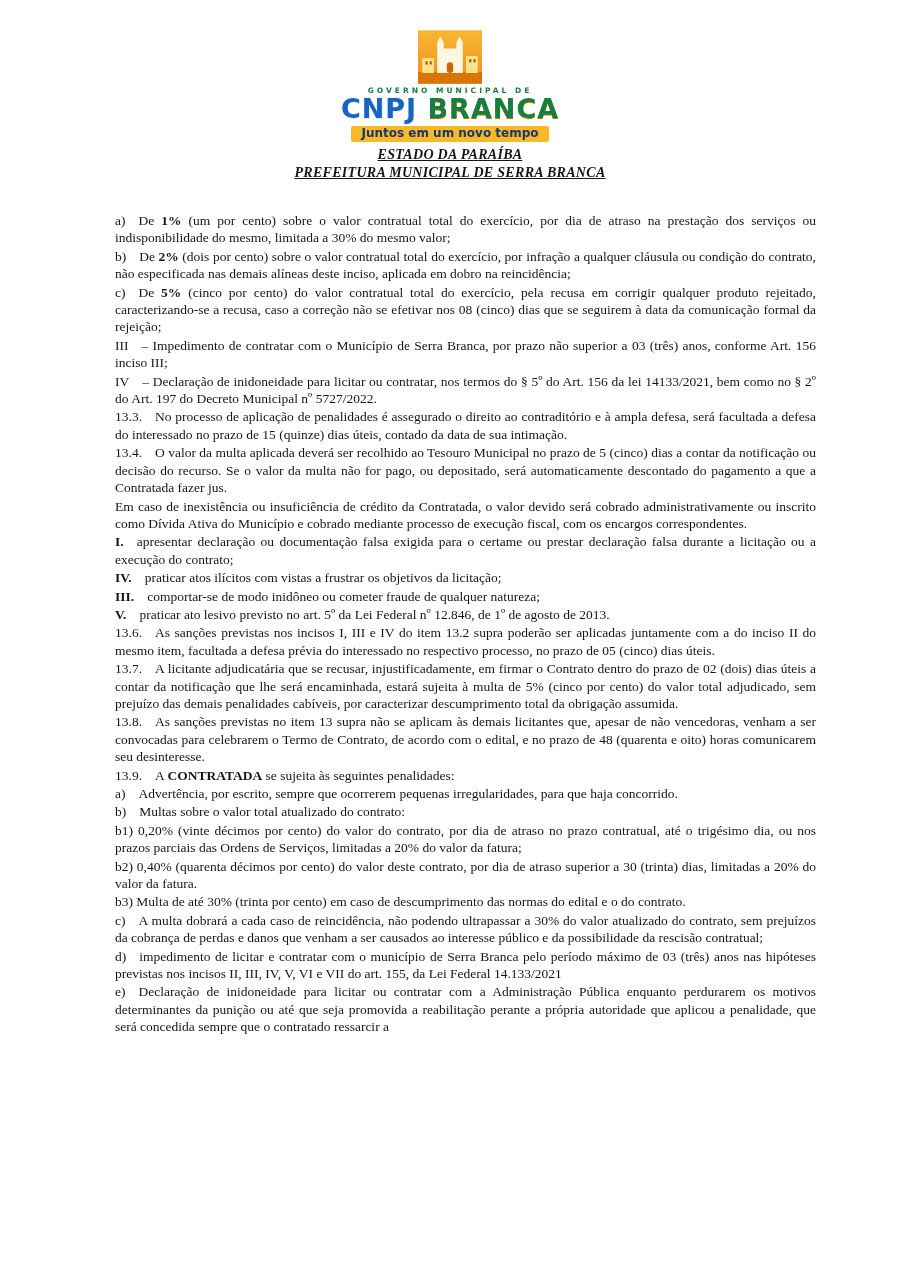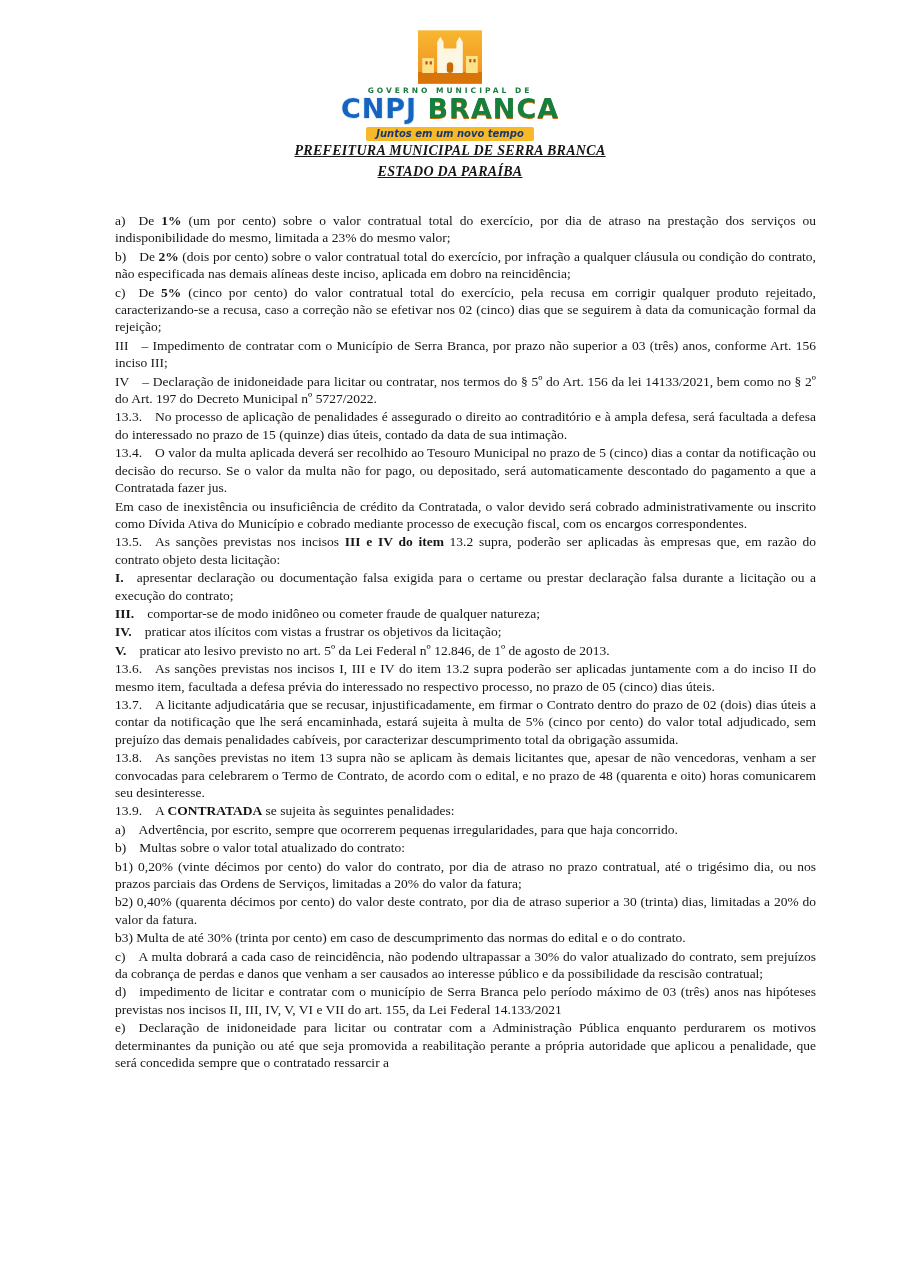--- a/index.html
+++ b/index.html
@@ -23,22 +23,22 @@
   .brand .serra {
     color:#1565c0;
     text-shadow:-1px 0 #e8f0fb, 1px 0 #e8f0fb, 0 -1px #e8f0fb, 0 1px #d9e6f8;
   }
   .brand .branca {
     color:#15803d;
     text-shadow:0 1px 0 #c76e0a;
   }
   .slogan {
     display:inline-block; background:#f7b928; color:#17376e;
-    font-family:"DejaVu Sans", sans-serif; font-size:10px; font-weight:bold;
-    padding:1px 10px 2px; margin-top:2px; border-radius:2px; line-height:1.1;font-style:italic;
+    font-family:"DejaVu Sans", sans-serif; font-size:12px; font-weight:bold;
+    padding:1px 10px 2px; margin-top:2px; border-radius:2px; line-height:1.1;
   }
   .doc-title {
     font-size:14px; font-weight:bold; font-style:italic;
     text-decoration:underline; margin-top:2px; letter-spacing:.3px;
   }
   .doc-title.first { margin-top:5px; }
   .body-text {
     position:absolute; top:212px; left:115px; width:701px;
     font-size:13.5px; line-height:17.4px;
   }
@@ -76,37 +76,36 @@
         <rect x="27" y="30" width="6" height="10" rx="3" fill="#c96a07"></rect>
         <rect x="7" y="29" width="2" height="3" fill="#b45309"></rect>
         <rect x="11" y="29" width="2" height="3" fill="#b45309"></rect>
         <rect x="48" y="27" width="2" height="3" fill="#b45309"></rect>
         <rect x="52" y="27" width="2" height="3" fill="#b45309"></rect>
       </svg>
       <div class="gov-line">GOVERNO MUNICIPAL DE</div>
       <div class="brand"><span class="serra">CNPJ</span> <span class="branca">BRANCA</span></div>
       <div><span class="slogan">Juntos em um novo tempo</span></div>
     </div>
+    <div class="doc-title first">ESTADO DA PARAÍBA</div>
     <div class="doc-title">PREFEITURA MUNICIPAL DE SERRA BRANCA</div>
-    <div class="doc-title first">ESTADO DA PARAÍBA</div>
   </div>
 
   <div class="body-text">
-      <p class="para"><span class="tab">a)</span><span>De </span><span class="bold">1%</span><span> (um por cento) sobre o valor contratual total do exercício, por dia de atraso na prestação dos serviços ou indisponibilidade do mesmo, limitada a 23% do mesmo valor;</span></p>
+      <p class="para"><span class="tab">a)</span><span>De </span><span class="bold">1%</span><span> (um por cento) sobre o valor contratual total do exercício, por dia de atraso na prestação dos serviços ou indisponibilidade do mesmo, limitada a 30% do mesmo valor;</span></p>
       <p class="para"><span class="tab">b)</span><span>De </span><span class="bold">2%</span><span> (dois por cento) sobre o valor contratual total do exercício, por infração a qualquer cláusula ou condição do contrato, não especificada nas demais alíneas deste inciso, aplicada em dobro na reincidência;</span></p>
-      <p class="para"><span class="tab">c)</span><span>De </span><span class="bold">5%</span><span> (cinco por cento) do valor contratual total do exercício, pela recusa em corrigir qualquer produto rejeitado, caracterizando-se a recusa, caso a correção não se efetivar nos 02 (cinco) dias que se seguirem à data da comunicação formal da rejeição;</span></p>
+      <p class="para"><span class="tab">c)</span><span>De </span><span class="bold">5%</span><span> (cinco por cento) do valor contratual total do exercício, pela recusa em corrigir qualquer produto rejeitado, caracterizando-se a recusa, caso a correção não se efetivar nos 08 (cinco) dias que se seguirem à data da comunicação formal da rejeição;</span></p>
       <p class="para"><span class="tab">III</span><span>– Impedimento de contratar com o Município de Serra Branca, por prazo não superior a 03 (três) anos, conforme Art. 156 inciso III;</span></p>
       <p class="para"><span class="tab">IV</span><span>– Declaração de inidoneidade para licitar ou contratar, nos termos do § 5º do Art. 156 da lei 14133/2021,  bem como no § 2º do Art. 197 do Decreto Municipal nº 5727/2022.</span></p>
       <p class="para"><span class="tab">13.3.</span><span>No processo de aplicação de penalidades é assegurado o direito ao contraditório e à ampla defesa, será facultada a defesa do interessado no prazo de 15 (quinze) dias úteis, contado da data de sua intimação.</span></p>
       <p class="para"><span class="tab">13.4.</span><span>O valor da multa aplicada deverá ser recolhido ao Tesouro Municipal no prazo de 5 (cinco) dias a contar da notificação ou decisão do recurso. Se o valor da multa não for pago, ou depositado, será automaticamente descontado do pagamento a que a Contratada fazer jus.</span></p>
       <p class="para"><span>Em caso de inexistência ou insuficiência de crédito da Contratada, o valor devido será cobrado administrativamente ou inscrito como Dívida Ativa do Município e cobrado mediante processo de execução fiscal, com os encargos correspondentes.</span></p>
-      <p class="para"><span class="tab">13.5.</span><span>As sanções previstas nos incisos </span><span class="bold">III e IV do item</span><span> 13.2 supra, poderão ser aplicadas às empresas que, em razão do contrato objeto desta licitação:</span></p>
       <p class="para"><span class="bold tab">I.</span><span>apresentar declaração ou documentação falsa exigida para o certame ou prestar declaração falsa durante a licitação ou a execução do contrato;</span></p>
+      <p class="para"><span class="bold tab">IV.</span><span>praticar atos ilícitos com vistas a frustrar os objetivos da licitação;</span></p>
       <p class="para"><span class="bold tab">III.</span><span>comportar-se de modo inidôneo ou cometer fraude de qualquer natureza;</span></p>
-      <p class="para"><span class="bold tab">IV.</span><span>praticar atos ilícitos com vistas a frustrar os objetivos da licitação;</span></p>
       <p class="para"><span class="bold tab">V.</span><span>praticar ato lesivo previsto no art. 5º da Lei Federal nº 12.846, de 1º de agosto de 2013.</span></p>
       <p class="para"><span class="tab">13.6.</span><span>As sanções previstas nos incisos I, III e IV do item 13.2 supra poderão ser aplicadas juntamente com a do inciso II do mesmo item, facultada a defesa prévia do interessado no respectivo processo, no prazo de 05 (cinco) dias úteis.</span></p>
       <p class="para"><span class="tab">13.7.</span><span>A licitante adjudicatária que se recusar, injustificadamente, em firmar o Contrato dentro do prazo de 02 (dois) dias úteis a contar da notificação que lhe será encaminhada, estará sujeita à multa de 5% (cinco por cento) do valor total adjudicado, sem prejuízo das demais penalidades cabíveis, por caracterizar descumprimento total da obrigação assumida.</span></p>
       <p class="para"><span class="tab">13.8.</span><span>As sanções previstas no item 13 supra não se aplicam às demais licitantes que, apesar de não vencedoras, venham a ser convocadas para celebrarem o Termo de Contrato, de acordo com o edital, e no prazo de 48 (quarenta  e oito) horas comunicarem seu desinteresse.</span></p>
       <p class="para"><span class="tab">13.9.</span><span>A </span><span class="bold">CONTRATADA</span><span> se sujeita às seguintes penalidades:</span></p>
       <p class="para"><span class="tab">a)</span><span>Advertência, por escrito, sempre que ocorrerem pequenas irregularidades, para que haja concorrido.</span></p>
       <p class="para"><span class="tab">b)</span><span>Multas sobre o valor total atualizado do contrato:</span></p>
       <p class="para"><span>b1) 0,20% (vinte décimos por cento) do valor do contrato, por dia de atraso no prazo contratual, até o trigésimo dia, ou nos prazos parciais das Ordens de Serviços, limitadas a 20% do valor da fatura;</span></p>
       <p class="para"><span>b2) 0,40% (quarenta décimos por cento) do valor deste contrato, por dia de atraso superior a 30 (trinta) dias, limitadas a 20% do valor da fatura.</span></p>
       <p class="para"><span>b3) Multa de até 30% (trinta por cento) em caso de descumprimento  das normas do edital e o do contrato.</span></p>

